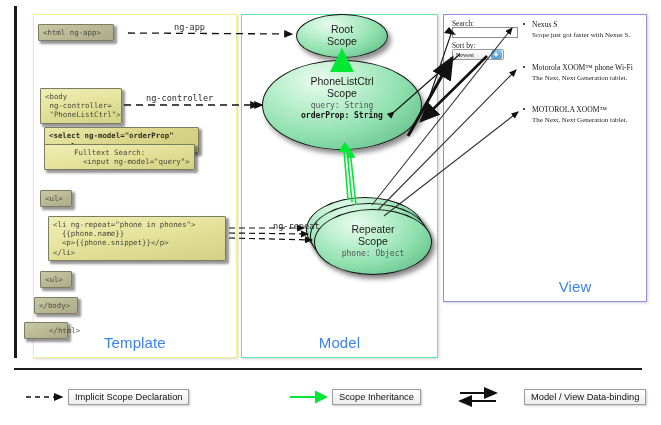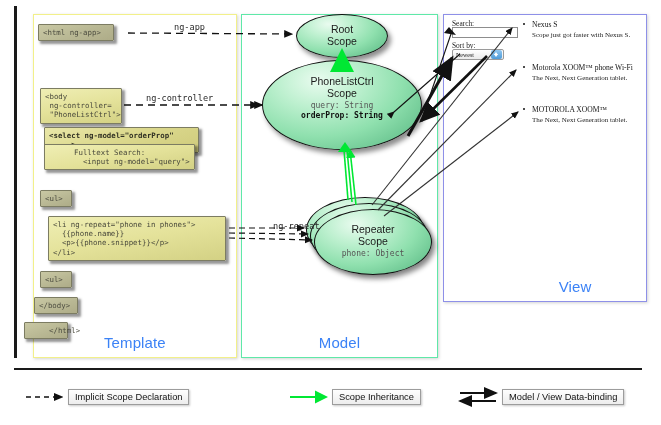--- a/index.html
+++ b/index.html
@@ -310,15 +310,15 @@
       </marker>
     </defs>
     <line x1="26" y1="397" x2="62" y2="397" stroke="#111" stroke-width="1.4" stroke-dasharray="5,4" marker-end="url(#lgBlack)"></line>
     <line x1="290" y1="397" x2="326" y2="397" stroke="#00e833" stroke-width="2.2" marker-end="url(#lgGreen)"></line>
     <line x1="460" y1="393" x2="496" y2="393" stroke="#111" stroke-width="2" marker-end="url(#lgBlack)"></line>
     <line x1="460" y1="401" x2="496" y2="401" stroke="#111" stroke-width="2" marker-start="url(#lgBlackL)"></line>
   </svg>
 
   <div class="legend-box" style="left:68px;  top:389px;">Implicit Scope Declaration</div>
   <div class="legend-box" style="left:332px; top:389px;">Scope Inheritance</div>
-  <div class="legend-box" style="left:502px; top:389px;">Model / View Data-binding</div>
+  <div class="legend-box" style="left:524px; top:389px;">Model / View Data-binding</div>
 
 </div>
 
 </body></html>

